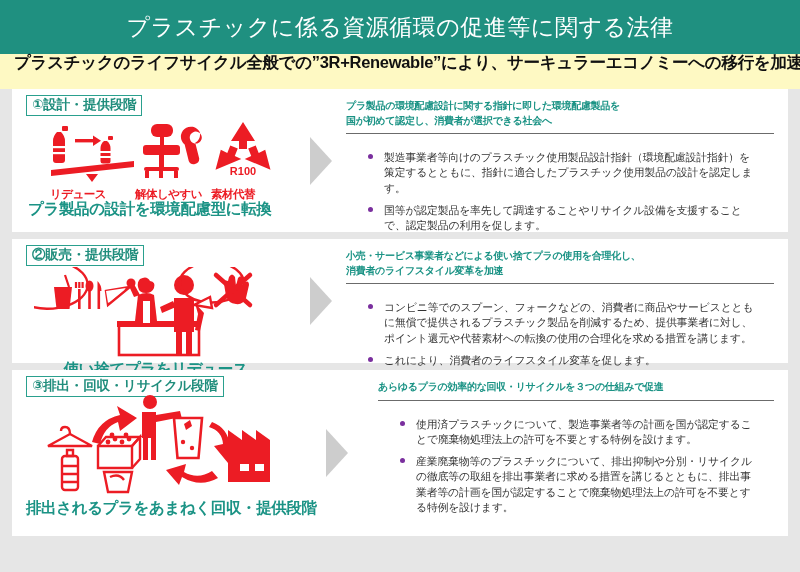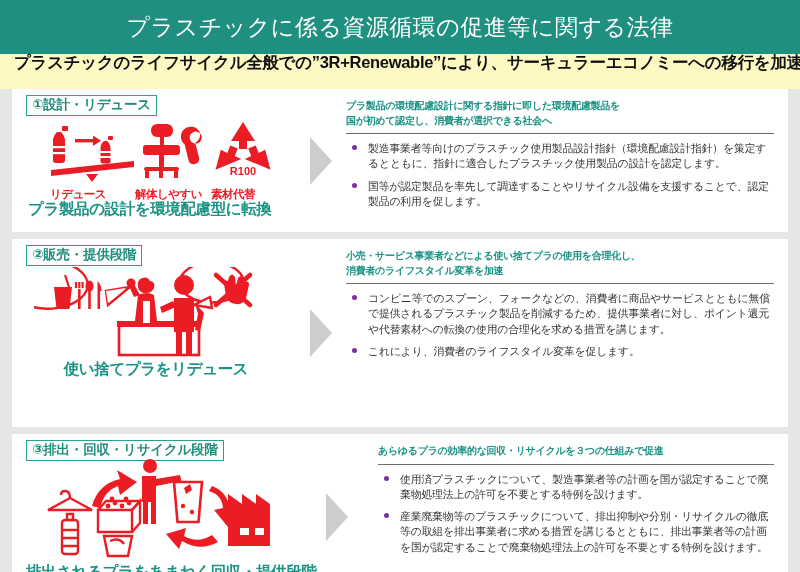--- a/index.html
+++ b/index.html
@@ -31,21 +31,21 @@
   }
 
   
   .section{
     position:relative;background:#ffffff;
     margin:0 12px 7px 12px;
     box-sizing:border-box;
     display:flex;
   }
   #sec1{height:143px;}
-  #sec2{height:188px;}
+  #sec2{height:124px;font-family:Liberation Serif, serif;}
   #sec3{height:166px;gap:16px;}
 
   .left-col{
     width:288px;flex:0 0 288px;position:relative;
   }
   .arrow-col{
     width:42px;flex:0 0 42px;display:flex;align-items:center;justify-content:center;
   }
   .tri{
     width:0;height:0;
@@ -84,21 +84,21 @@
   
   .head-line{
     color:#1b9385;font-size:10px;font-weight:bold;
     line-height:1.45;letter-spacing:-.3px;
     margin:0 0 5px 0;
   }
   .hr{
     height:0;border-top:1.6px solid #6b6b6b;
     margin:0 0 7px 0;
   }
-  ul.bullets{list-style:none;margin:0;padding:0;}
+  ul.bullets{list-style:none;margin:16px;padding:0;}
   ul.bullets li{
     position:relative;padding-left:22px;margin-bottom:7px;
     color:#333333;font-size:10.8px;line-height:1.42;letter-spacing:-.1px;
   }
   ul.bullets li:before{
     content:"";position:absolute;left:6px;top:4px;
     width:5px;height:5px;border-radius:50%;background:#7a2f9e;
   }
   .nowrap{white-space:nowrap;}
 </style>
@@ -111,21 +111,21 @@
     <div class="title">プラスチックに係る資源循環の促進等に関する法律</div>
   </div>
 
   <div class="subtitle-bar">
     <div class="subtitle">プラスチックのライフサイクル全般での”3R+Renewable”により、サーキュラーエコノミーへの移行を加速</div>
   </div>
 
   <div class="section" id="sec1">
 
     <div class="left-col">
-      <div class="stage-badge">①設計・リデュース</div>
+      <div class="stage-badge">①設計・提供段階</div>
 
       <div class="icon-zone">
 
         <svg style="position:absolute;left:38px;top:33px;" width="86" height="62" viewBox="0 0 86 62">
           <g fill="#ec1c24">
 
             <rect x="12" y="4" width="6" height="5" rx="1"></rect>
             <path d="M11 10 q4 4 4 9 v19 q0 3 -3 3 h-6 q-3 0 -3 -3 v-19 q0 -5 4 -9 z"></path>
             <rect x="3" y="24" width="14" height="2.2" fill="#fff"></rect>
             <rect x="3" y="30" width="14" height="2.2" fill="#fff"></rect>

